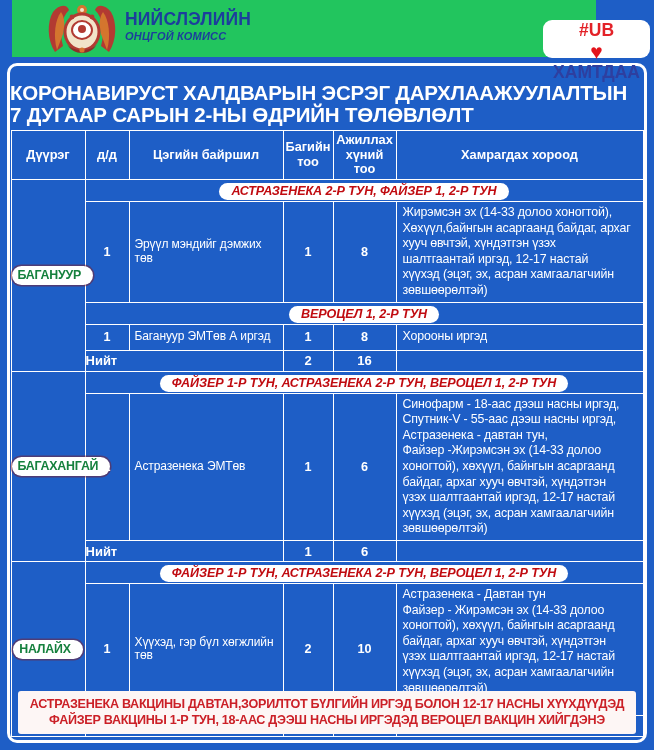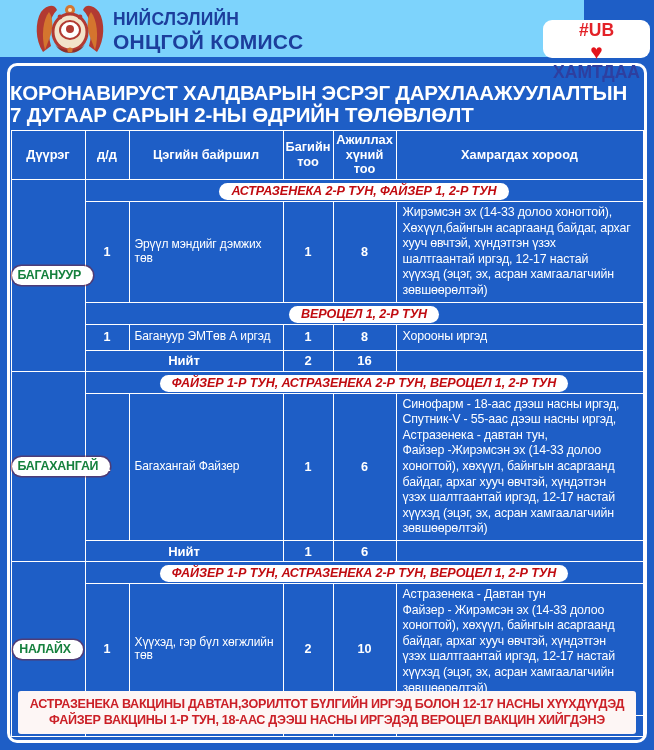--- a/index.html
+++ b/index.html
@@ -1,25 +1,25 @@
 <!DOCTYPE html>
 <html><head>
 <meta charset="utf-8">
 <style>
   * { margin:0; padding:0; box-sizing:border-box; }
   html,body { width:654px; }
   body { font-family:"Liberation Sans","DejaVu Sans",sans-serif; }
   .page { position:relative; width:654px; height:750px; background:#1e5ec6; overflow:hidden; }
 
   
-  .top-band { position:absolute; left:0; top:0; width:584px; height:57px; background:#7dd3fc; }
+  .top-band { position:absolute; left:12px; top:0; width:584px; height:57px; background:#22c55e; }
   .logo { position:absolute; left:33px; top:2px; width:74px; height:54px; }
   .org-name { position:absolute; left:113px; top:10px; color:#1c3e9c; font-weight:bold; line-height:1.12; }
   .org-line1 { font-size:17.5px; letter-spacing:.2px; }
-  .org-line2 { font-size:21px; letter-spacing:.2px; }
+  .org-line2 { font-size:11px; letter-spacing:.2px;font-style:italic; }
   .hashtag-pill { position:absolute; right:4px; top:20px; height:38px; background:#ffffff;
                   border-radius:9px; display:flex; align-items:center; padding:0 10px; z-index:3;
                   font-size:17.5px; font-weight:bold;flex-direction:column; }
   .hash-red { color:#e32228; }
   .heart { color:#e3141c; font-size:21px; margin:0 1px; line-height:1; }
   .hash-blue { color:#2e3f9f; }
 
   
   .outer-box { position:absolute; left:7px; top:63px; width:640px; height:680px;
                border:3px solid #ffffff; border-radius:10px; }
@@ -36,21 +36,21 @@
   .c-target { font-size:12.4px; line-height:15.6px; padding:3px 4px 3px 6px; white-space:pre-line; letter-spacing:-.15px; }
   .row-simple td { height:26px; }
   .band-cell { height:20px; text-align:center; padding:1px 0;font-style:italic; }
   .band-pill { display:inline-block; background:#ffffff; color:#c00b10; font-weight:bold;
                font-size:12.6px; letter-spacing:-.1px; padding:1px 12px 2px 12px; border-radius:12px; }
   .district-cell { text-align:center; }
   .district-pill { display:inline-block; background:#ffffff; color:#15803d; font-weight:800;
                    font-size:12.4px; padding:2px 12px 3px 6px; border-radius:11px;
                    box-shadow:0 0 0 1.5px rgba(140,20,20,.45); letter-spacing:-.2px;text-align:right; }
   .row-total td { height:21px; }
-  .total-label { text-align:center; font-weight:bold; font-size:13px; }
+  .total-label { font-weight:bold; font-size:13px; }
   .total-num { text-align:center; font-weight:bold; font-size:13px; }
 
   
   .footer-note { position:absolute; left:8px; right:8px; bottom:6px; background:#fdf6f5;
                  border-radius:3px; padding:5px 4px 6px 4px; text-align:center;
                  color:#cb2027; font-weight:bold; font-size:12.6px; line-height:16px; letter-spacing:-.3px; }
 </style>
 </head>
 <body>
 
@@ -153,21 +153,21 @@
       <tr>
         <td class="district-cell" rowspan="3">
           <span class="district-pill">БАГАХАНГАЙ</span>
         </td>
         <td class="band-cell" colspan="5">
           <span class="band-pill">ФАЙЗЕР 1-Р ТУН, АСТРАЗЕНЕКА 2-Р ТУН, ВЕРОЦЕЛ 1, 2-Р ТУН</span>
         </td>
       </tr>
       <tr>
         <td class="c-num">1</td>
-        <td class="c-loc">Багахангай Файзер</td>
+        <td class="c-loc">Астразенека ЭМТөв</td>
         <td class="c-num">1</td>
         <td class="c-num">6</td>
         <td class="c-target">Синофарм - 18-аас дээш насны иргэд,
 Спутник-V - 55-аас дээш насны иргэд,
 Астразенека - давтан тун,
 Файзер -Жирэмсэн эх (14-33 долоо
 хоногтой), хөхүүл, байнгын асаргаанд
 байдаг, архаг хууч өвчтэй, хүндэтгэн
 үзэх шалтгаантай иргэд, 12-17 настай
 хүүхэд (эцэг, эх, асран хамгаалагчийн

